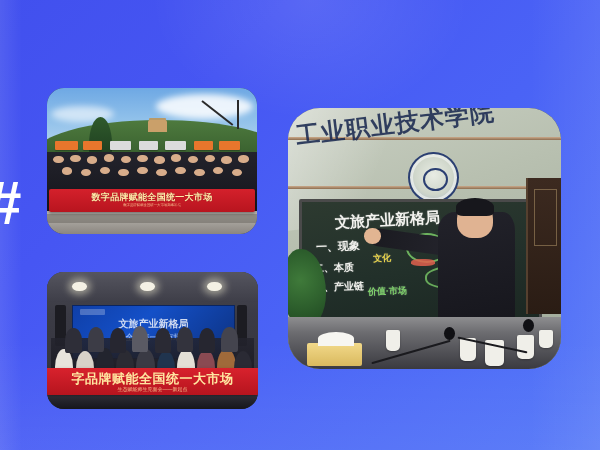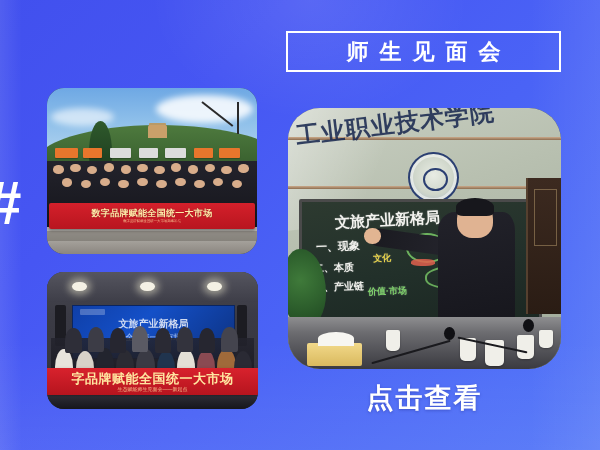--- a/index.html
+++ b/index.html
@@ -81,21 +81,21 @@
 
   
   .card {
     position: absolute;
     overflow: hidden;
     background: #20304f;
   }
   .card-small { border-radius: 17px; }
   .card-main  { border-radius: 32px; }
 
-  .card-top    { left: 47px;  top: 88px;  width: 210px; height: 166px; }
+  .card-top    { left: 47px;  top: 88px;  width: 210px; height: 146px; }
   .card-bottom { left: 47px;  top: 272px; width: 211px; height: 137px; }
   .card-main   { left: 288px; top: 108px; width: 273px; height: 261px; }
 
   .photo { position: absolute; inset: 0; }
 
   
   .p1-sky {
     position: absolute; left:0; top:0; width:100%; height:46%;
     background: linear-gradient(180deg, #6ea8e4 0%, #8fc0ea 45%, #b9d7f0 100%);
   }
@@ -373,23 +373,20 @@
 
 <div id="stage">
 
   <div class="sheen sheen-topglow"></div>
   <div class="sheen sheen-left"></div>
   <div class="sheen sheen-right"></div>
   <div class="sheen sheen-bottom"></div>
 
   <div class="hash-deco">#</div>
 
-  <div class="title-box">
-    <span class="title-text">师生见面会</span>
-  </div>
 
   <div class="card card-small card-top">
     <div class="photo">
       <div class="p1-sky"></div>
       <div class="p1-cloud p1-c1"></div>
       <div class="p1-cloud p1-c2"></div>
       <div class="p1-hill"></div>
       <div class="p1-pagoda"></div>
       <div class="p1-tree"></div>
       <div class="p1-crane"></div>
@@ -526,15 +523,14 @@
       <div class="p3-cup" style="left:72%;bottom:1%;width:7%;height:10%"></div>
       <div class="p3-cup" style="left:84%;bottom:4%;width:6%;height:9%"></div>
       <div class="p3-cup" style="left:92%;bottom:8%;width:5%;height:7%"></div>
       <div class="p3-mic" style="left:30%;bottom:6%;width:30%;height:2px;transform:rotate(-16deg)"></div>
       <div class="p3-mic-head" style="left:57%;bottom:11%;width:4%;height:5%"></div>
       <div class="p3-mic" style="left:62%;bottom:9%;width:26%;height:2px;transform:rotate(12deg)"></div>
       <div class="p3-mic-head" style="left:86%;bottom:14%;width:4%;height:5%"></div>
     </div>
   </div>
 
-  <div class="cta">点击查看</div>
 
 </div>
 
 </body></html>

